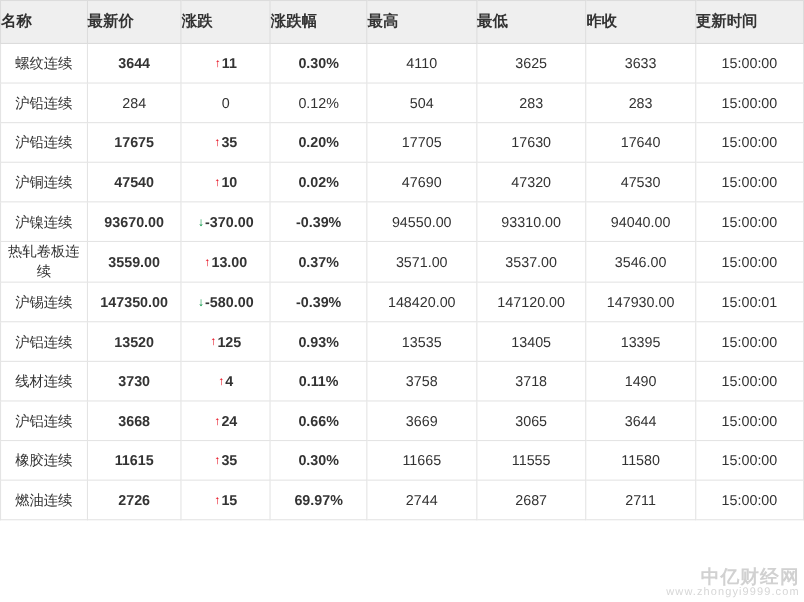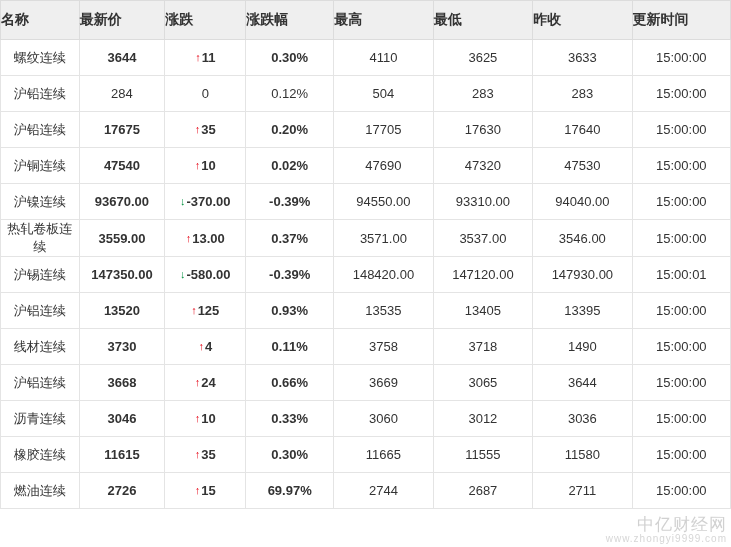--- a/index.html
+++ b/index.html
@@ -79,21 +79,21 @@
     position: absolute;
     right: 4px;
     bottom: 2px;
     text-align: right;
     pointer-events: none;
     opacity: 0.85;
   }
   .watermark .wm-main {
     font-size: 17px;
     color: #c9c9c9;
-    font-weight: normal;
+    font-weight: bold;
     letter-spacing: 1px;
     line-height: 17px;
   }
   .watermark .wm-sub {
     font-size: 10px;
     color: #cfcfcf;
     letter-spacing: 1px;
     line-height: 12px;
   }
 </style>
@@ -218,30 +218,20 @@
         <td class="name-cell">沪铝连续</td>
         <td class="val-up">3668</td>
         <td class="val-up"><span class="arrow arrow-up">↑</span><span>24</span></td>
         <td class="val-up">0.66%</td>
         <td class="plain">3669</td>
         <td class="plain">3065</td>
         <td class="plain">3644</td>
         <td class="plain">15:00:00</td>
       </tr>
       <tr>
-        <td class="name-cell">沥青连续</td>
-        <td class="val-up">3046</td>
-        <td class="val-up"><span class="arrow arrow-up">↑</span><span>10</span></td>
-        <td class="val-up">0.33%</td>
-        <td class="plain">3060</td>
-        <td class="plain">3012</td>
-        <td class="plain">3036</td>
-        <td class="plain">15:00:00</td>
-      </tr>
-      <tr>
         <td class="name-cell">橡胶连续</td>
         <td class="val-up">11615</td>
         <td class="val-up"><span class="arrow arrow-up">↑</span><span>35</span></td>
         <td class="val-up">0.30%</td>
         <td class="plain">11665</td>
         <td class="plain">11555</td>
         <td class="plain">11580</td>
         <td class="plain">15:00:00</td>
       </tr>
       <tr>

